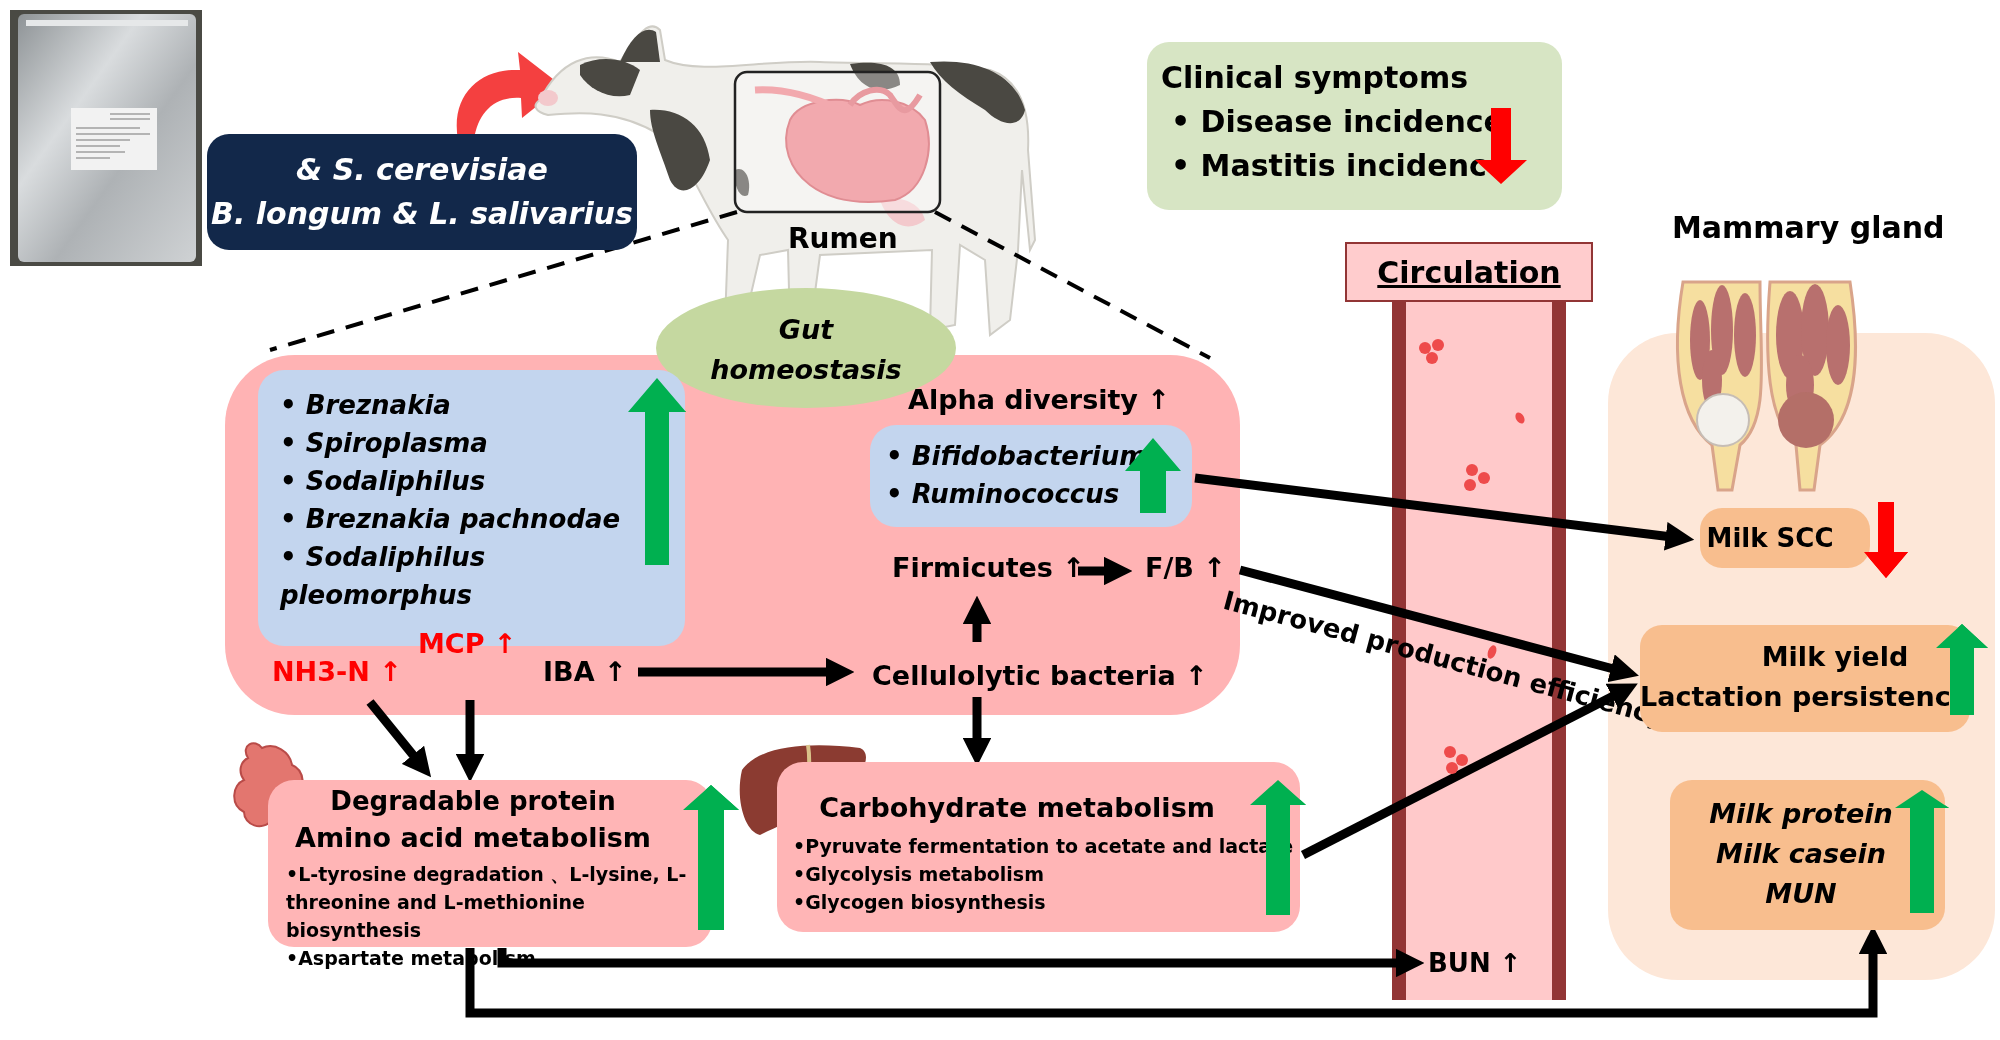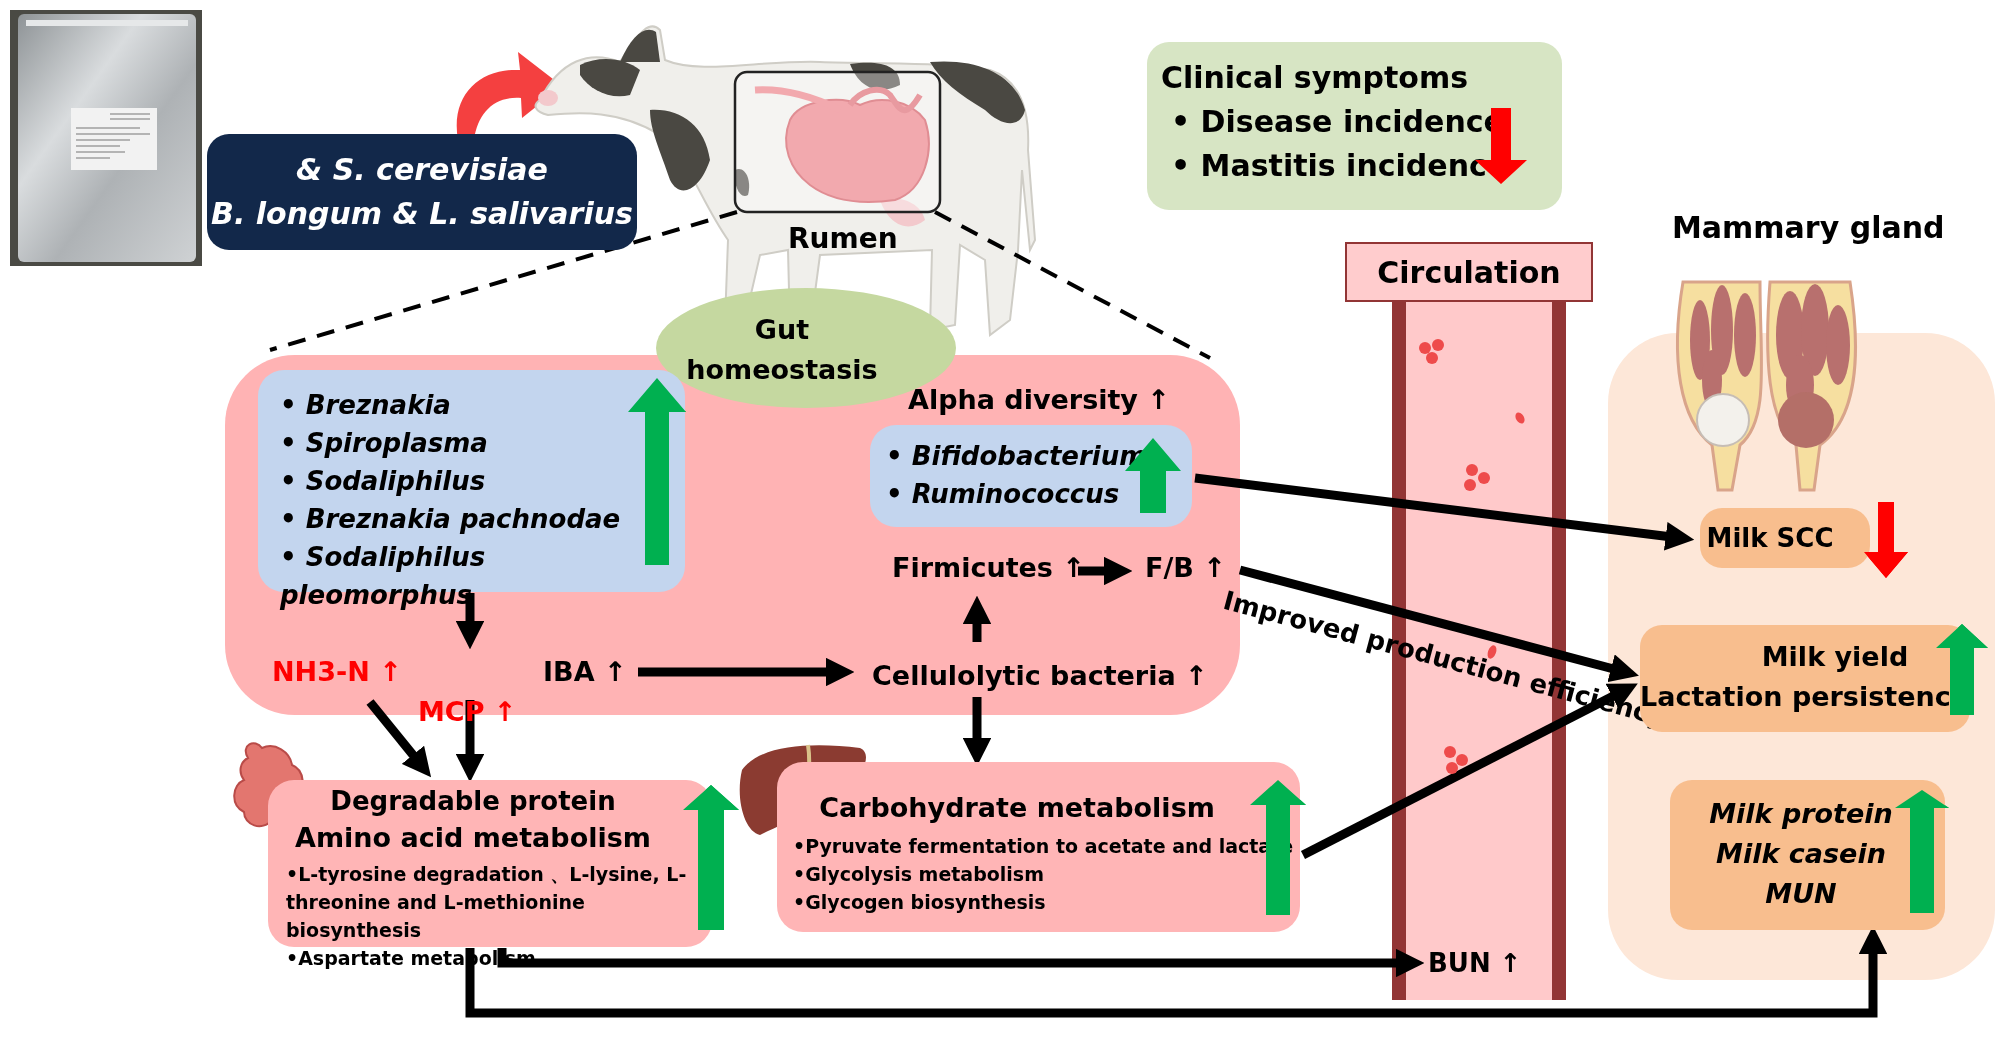--- a/index.html
+++ b/index.html
@@ -19,21 +19,21 @@
   .center{text-align:center;}
 </style>
 </head>
 <body>
 
 <div class="abs pinkbig" style="left:225px;top:355px;width:1015px;height:360px;"></div>
 <div class="abs peachbig" style="left:1608px;top:333px;width:387px;height:647px;"></div>
 
 <div class="abs" style="left:1392px;top:302px;width:174px;height:698px;background:#ffc9ca;border-left:14px solid #923535;border-right:14px solid #923535;box-sizing:border-box;"></div>
 <div class="abs" style="left:1345px;top:242px;width:248px;height:60px;background:#ffcccd;border:2px solid #923535;box-sizing:border-box;display:flex;align-items:center;justify-content:center;">
-  <span class="txt" style="font-size:30px;">Circulation</span>
+  <span class="txt" style="font-size:30px;text-decoration:underline;">Circulation</span>
 </div>
 
 <svg class="layer" viewBox="0 0 2000 1040">
   <defs>
     <marker id="ah" viewBox="0 0 10 10" refX="5" refY="5" markerWidth="3.2" markerHeight="3.2" orient="auto-start-reverse">
       <path d="M0,0 L10,5 L0,10 z" fill="#000"></path>
     </marker>
     <linearGradient id="foil" x1="0" y1="0" x2="1" y2="1">
       <stop offset="0" stop-color="#8e9396"></stop>
       <stop offset="0.35" stop-color="#d9dcde"></stop>
@@ -149,32 +149,32 @@
   </g>
 </svg>
 
 <div class="abs navy" style="left:207px;top:134px;width:430px;height:116px;">
   <div>&amp; S. cerevisiae</div>
   <div>B. longum &amp; L. salivarius</div>
 </div>
 
 <div class="abs txt" style="left:788px;top:222px;font-size:28px;">Rumen</div>
 
-<div class="abs txt center" style="left:682px;top:310px;width:200px;font-size:27px;line-height:40px;">
+<div class="abs txt center" style="left:706px;top:310px;width:200px;font-size:27px;line-height:40px;font-style:italic;">
   <div>Gut</div>
   <div>homeostasis</div>
 </div>
 
 <div class="abs clin" style="left:1147px;top:42px;width:398px;height:168px;">
   <div class="txt center" style="position:absolute;left:0;top:18px;width:335px;font-size:30px;">Clinical symptoms</div>
   <div class="txt" style="position:absolute;left:24px;top:62px;font-size:30px;">• Disease incidence</div>
   <div class="txt" style="position:absolute;left:24px;top:106px;font-size:30px;">• Mastitis incidence</div>
 </div>
 
-<div class="abs blue" style="left:258px;top:370px;width:427px;height:222px;">
+<div class="abs blue" style="left:258px;top:370px;width:427px;height:276px;">
   <div class="italic-list" style="position:absolute;left:22px;top:16px;">
     <div>• Breznakia</div>
     <div>• Spiroplasma</div>
     <div>• Sodaliphilus</div>
     <div>• Breznakia pachnodae</div>
     <div>• Sodaliphilus pleomorphus</div>
   </div>
 </div>
 
 <div class="abs txt" style="left:908px;top:384px;font-size:27px;">Alpha diversity ↑</div>
@@ -183,21 +183,21 @@
   <div class="italic-list" style="position:absolute;left:16px;top:12px;">
     <div>• Bifidobacterium</div>
     <div>• Ruminococcus</div>
   </div>
 </div>
 
 <div class="abs txt" style="left:892px;top:552px;font-size:27px;">Firmicutes ↑</div>
 <div class="abs txt" style="left:1145px;top:552px;font-size:27px;">F/B ↑</div>
 
 <div class="abs txt" style="left:272px;top:656px;font-size:27px;color:#ff0000;">NH3-N ↑</div>
-<div class="abs txt" style="left:418px;top:696px;font-size:27px;color:#ff0000;">MCP ↑</div>
+<div class="abs txt" style="left:418px;top:628px;font-size:27px;color:#ff0000;">MCP ↑</div>
 <div class="abs txt" style="left:543px;top:656px;font-size:27px;">IBA ↑</div>
 <div class="abs txt" style="left:872px;top:660px;font-size:27px;">Cellulolytic bacteria ↑</div>
 
 <div class="abs pinkbox" style="left:268px;top:780px;width:444px;height:167px;">
   <div class="txt center" style="position:absolute;left:0;top:6px;width:410px;font-size:26px;">Degradable protein</div>
   <div class="txt center" style="position:absolute;left:0;top:42px;width:410px;font-size:27px;">Amino acid metabolism</div>
   <div class="sub-list" style="position:absolute;left:18px;top:80px;">
     <div>•L-tyrosine degradation 、L-lysine, L-</div>
     <div>threonine and L-methionine biosynthesis</div>
     <div>•Aspartate metabolism</div>

